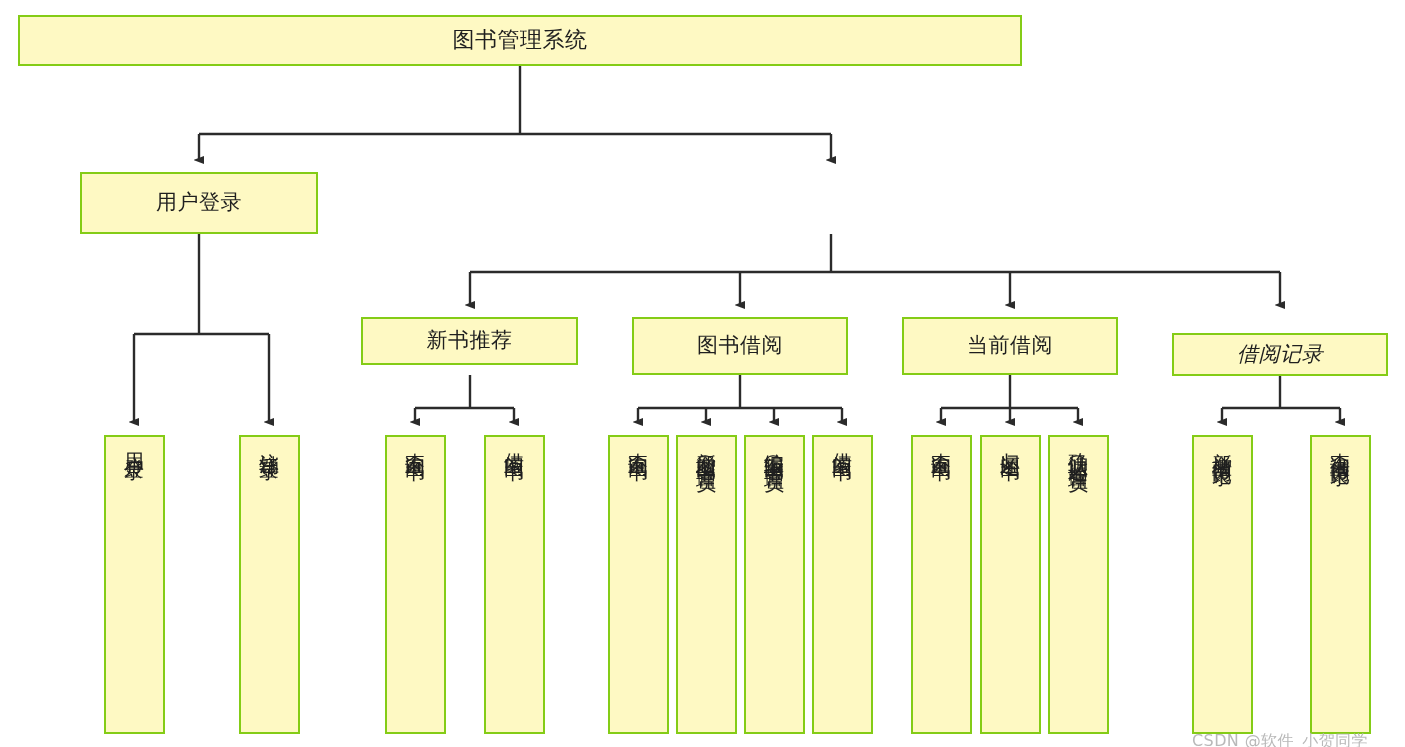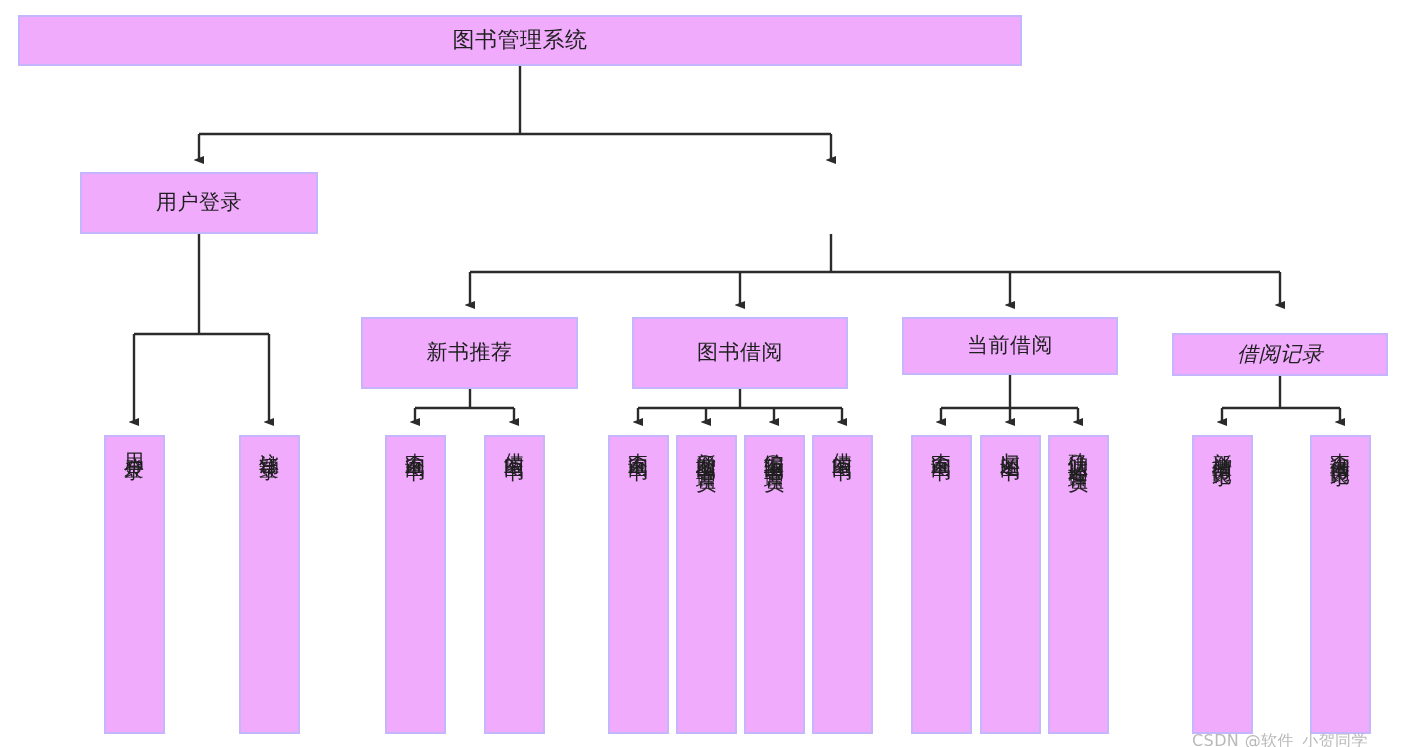--- a/index.html
+++ b/index.html
@@ -23,22 +23,22 @@
     position: absolute;
     left: 0;
     top: 0;
     width: 1405px;
     height: 747px;
     pointer-events: none;
   }
   .node {
     position: absolute;
     box-sizing: border-box;
-    background: #f0abfc;
-    border: 2px solid #c4b5fd;
+    background: #fef9c3;
+    border: 2px solid #84cc16;
     display: flex;
     align-items: center;
     justify-content: center;
     color: #1f1f1f;
   }
   .node .label {
     text-align: center;
     line-height: 1.12;
     letter-spacing: 0.5px;
   }
@@ -124,24 +124,24 @@
   </svg>
 
   <div class="node horiz root" style="left:18px; top:15px; width:1004px; height:51px;">
     <span class="label">图书管理系统</span>
   </div>
 
   <div class="node horiz" style="left:80px; top:172px; width:238px; height:62px;">
     <span class="label">用户登录</span>
   </div>
 
-  <div class="node horiz" style="left:361px; top:317px; width:217px; height:72px;">
+  <div class="node horiz" style="left:361px; top:317px; width:217px; height:48px;">
     <span class="label">新书推荐</span>
   </div>
-  <div class="node horiz" style="left:632px; top:317px; width:216px; height:72px;">
+  <div class="node horiz" style="left:632px; top:317px; width:216px; height:58px;">
     <span class="label">图书借阅</span>
   </div>
   <div class="node horiz" style="left:902px; top:317px; width:216px; height:58px;">
     <span class="label">当前借阅</span>
   </div>
   <div class="node horiz" style="left:1172px; top:333px; width:216px; height:43px;font-style:italic;">
     <span class="label">借阅记录</span>
   </div>
 
   <div class="node vert" style="left:104px; top:435px; width:61px; height:299px;">

